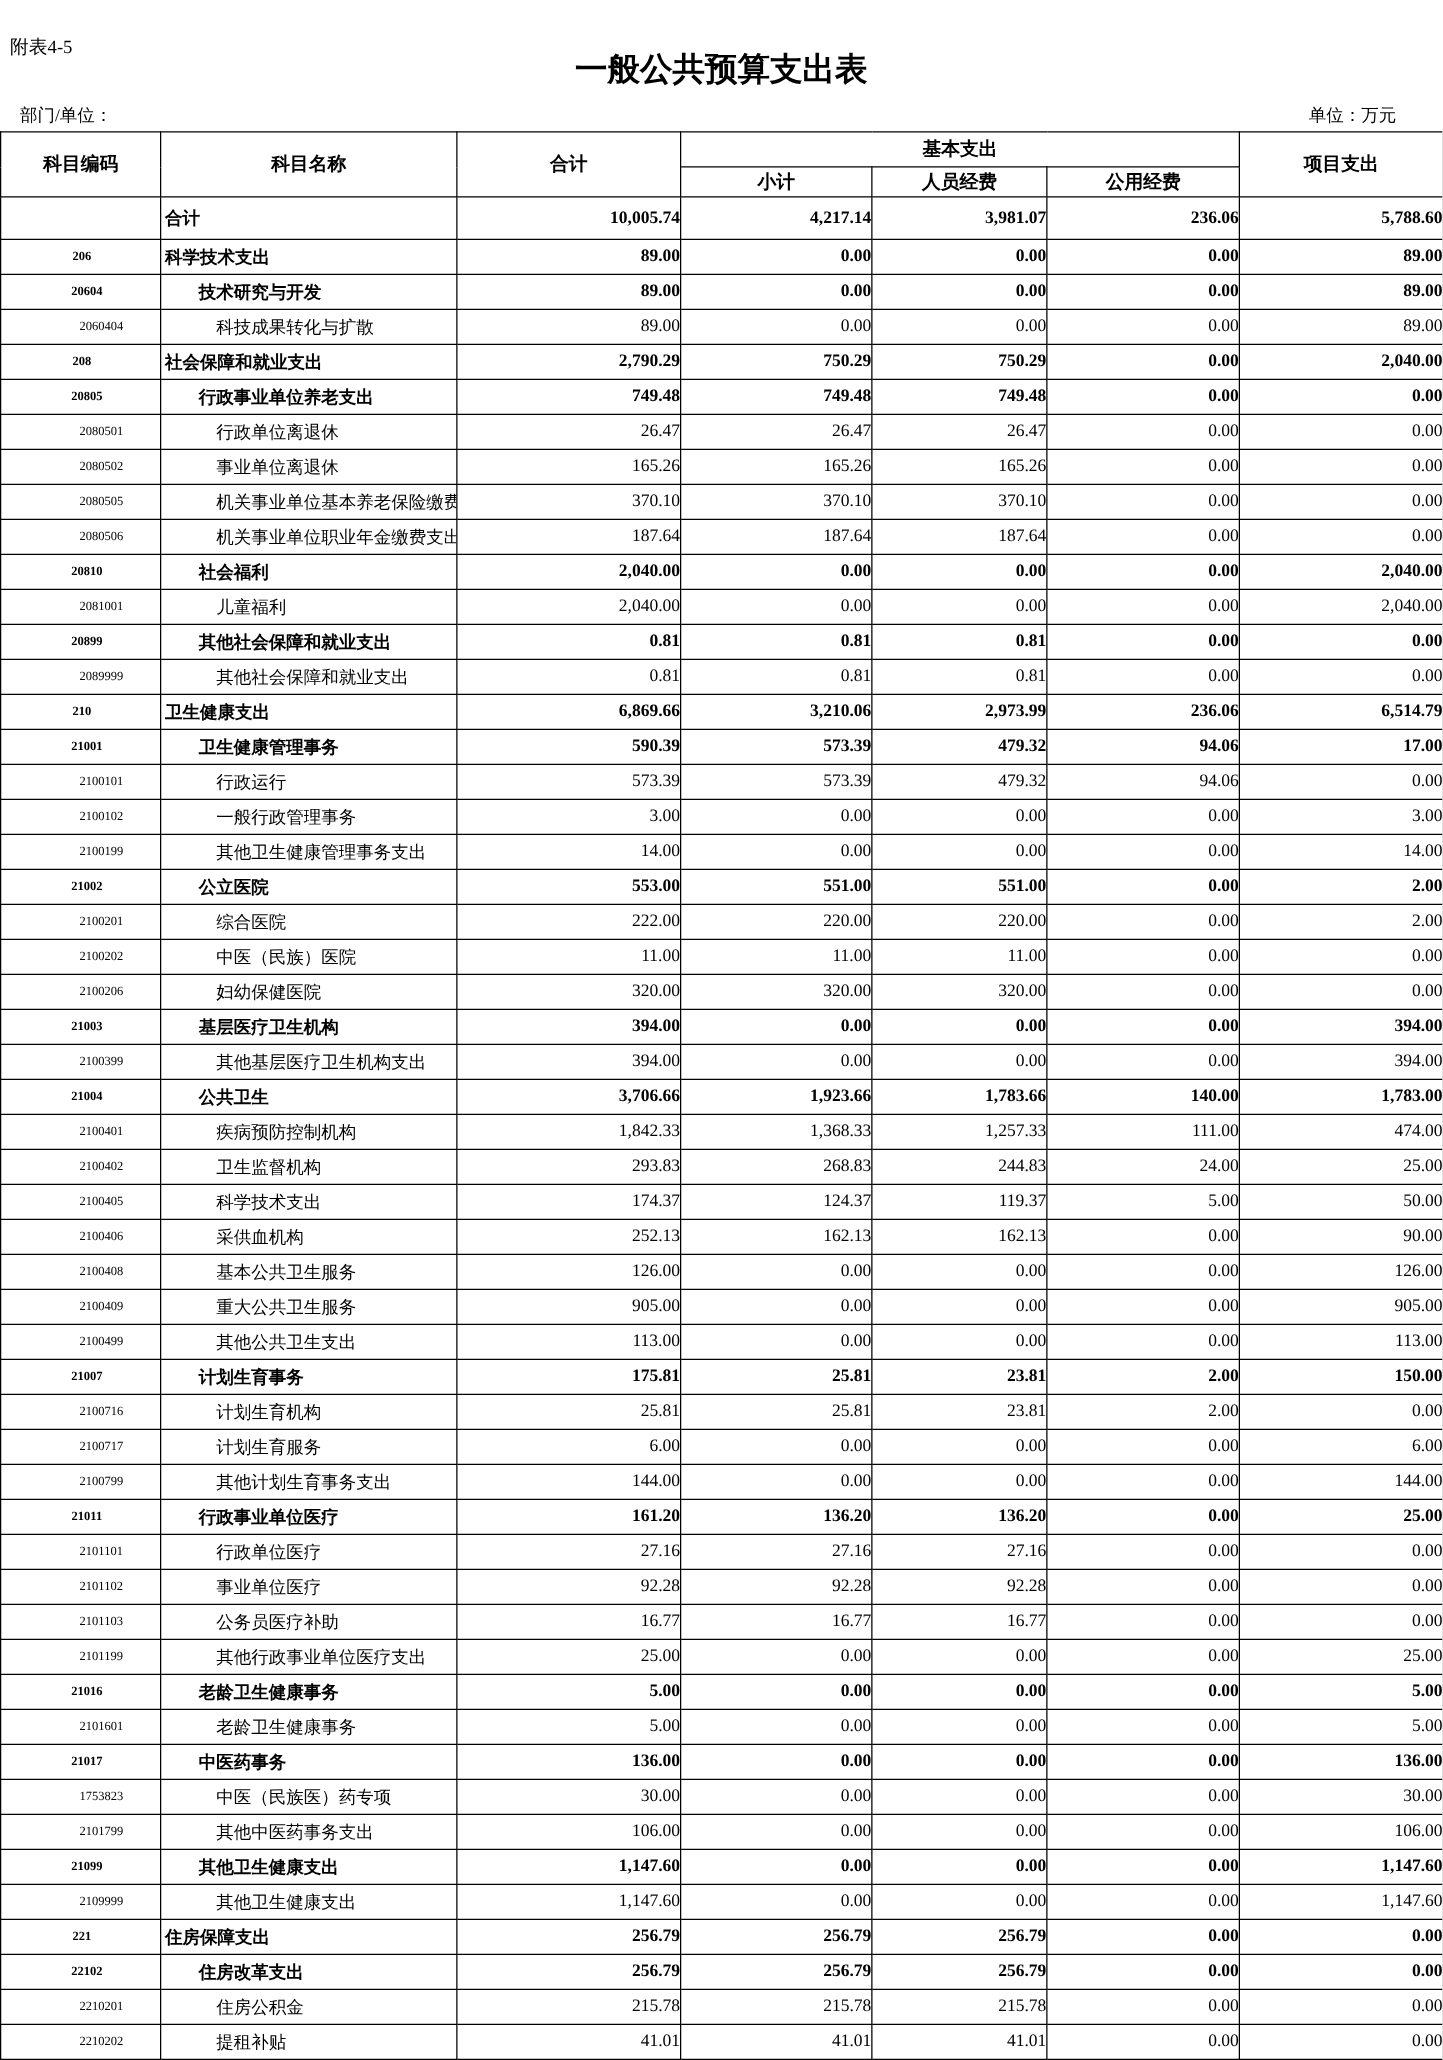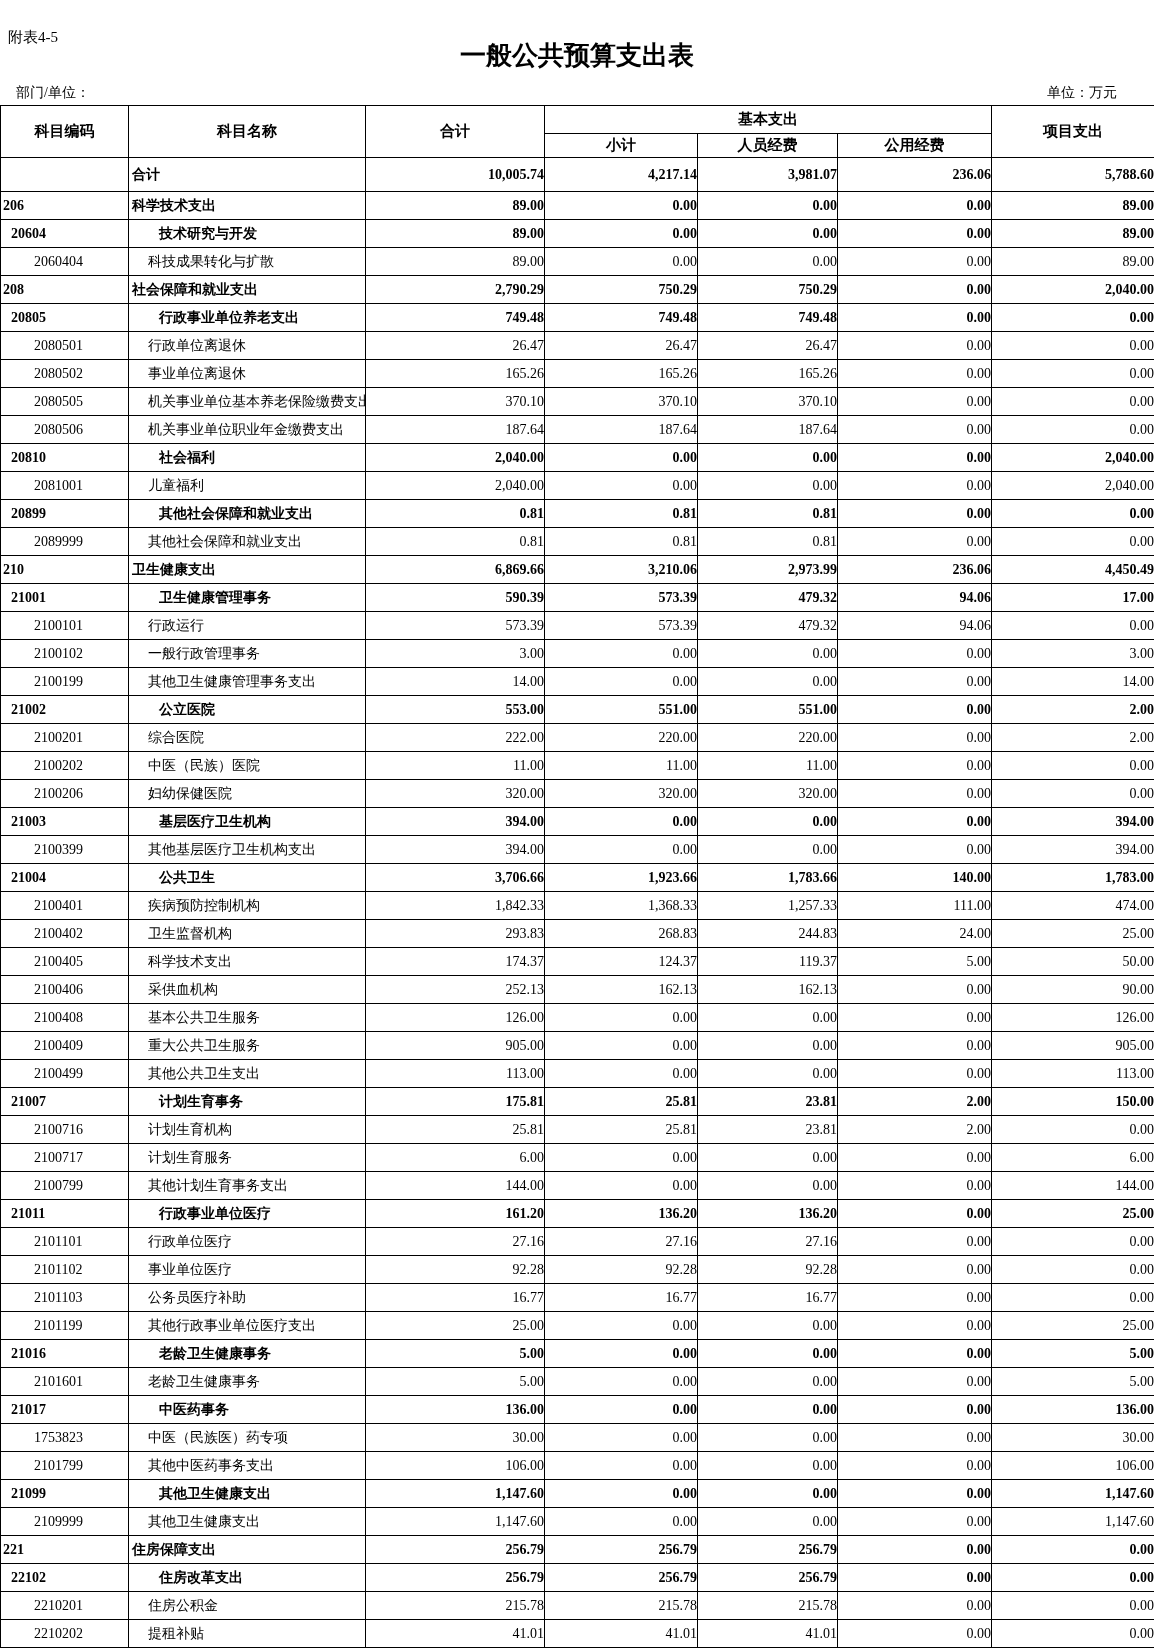--- a/index.html
+++ b/index.html
@@ -63,28 +63,28 @@
     text-align: center;
     vertical-align: middle;
   }
   table.budget tbody tr { height: 28px; }
   table.budget tbody tr.grand-total { height: 34px; }
   td.num {
     text-align: right;
     padding-right: 3px;
     font-size: 14px;
   }
-  td.code { text-align: left; font-size: 14px; }
+  td.code { text-align: center; font-size: 10px; }
   td.name { text-align: left; font-size: 14px; }
   td.code.lvl0 { padding-left: 2px; }
   td.code.lvl1 { padding-left: 10px; }
   td.code.lvl2 { padding-left: 33px; }
   td.name.lvl0 { padding-left: 3px; }
   td.name.lvl1 { padding-left: 30px; }
-  td.name.lvl2 { padding-left: 19px; }
+  td.name.lvl2 { padding-left: 44px; }
   tr.bold td { font-weight: bold; }
 </style>
 </head>
 <body>
 
 <div class="page">
   <div class="annex-label">附表4-5</div>
   <div class="page-title">一般公共预算支出表</div>
   <div class="dept-label">部门/单位：</div>
   <div class="unit-label">单位：万元</div>
@@ -240,21 +240,21 @@
           <td class="num">0.00</td>
           <td class="num">0.00</td>
         </tr>
         <tr class="bold">
           <td class="code lvl0">210</td>
           <td class="name lvl0">卫生健康支出</td>
           <td class="num">6,869.66</td>
           <td class="num">3,210.06</td>
           <td class="num">2,973.99</td>
           <td class="num">236.06</td>
-          <td class="num">4,450.49</td>
+          <td class="num">6,514.79</td>
         </tr>
         <tr class="bold">
           <td class="code lvl1">21001</td>
           <td class="name lvl1">卫生健康管理事务</td>
           <td class="num">590.39</td>
           <td class="num">573.39</td>
           <td class="num">479.32</td>
           <td class="num">94.06</td>
           <td class="num">17.00</td>
         </tr>

